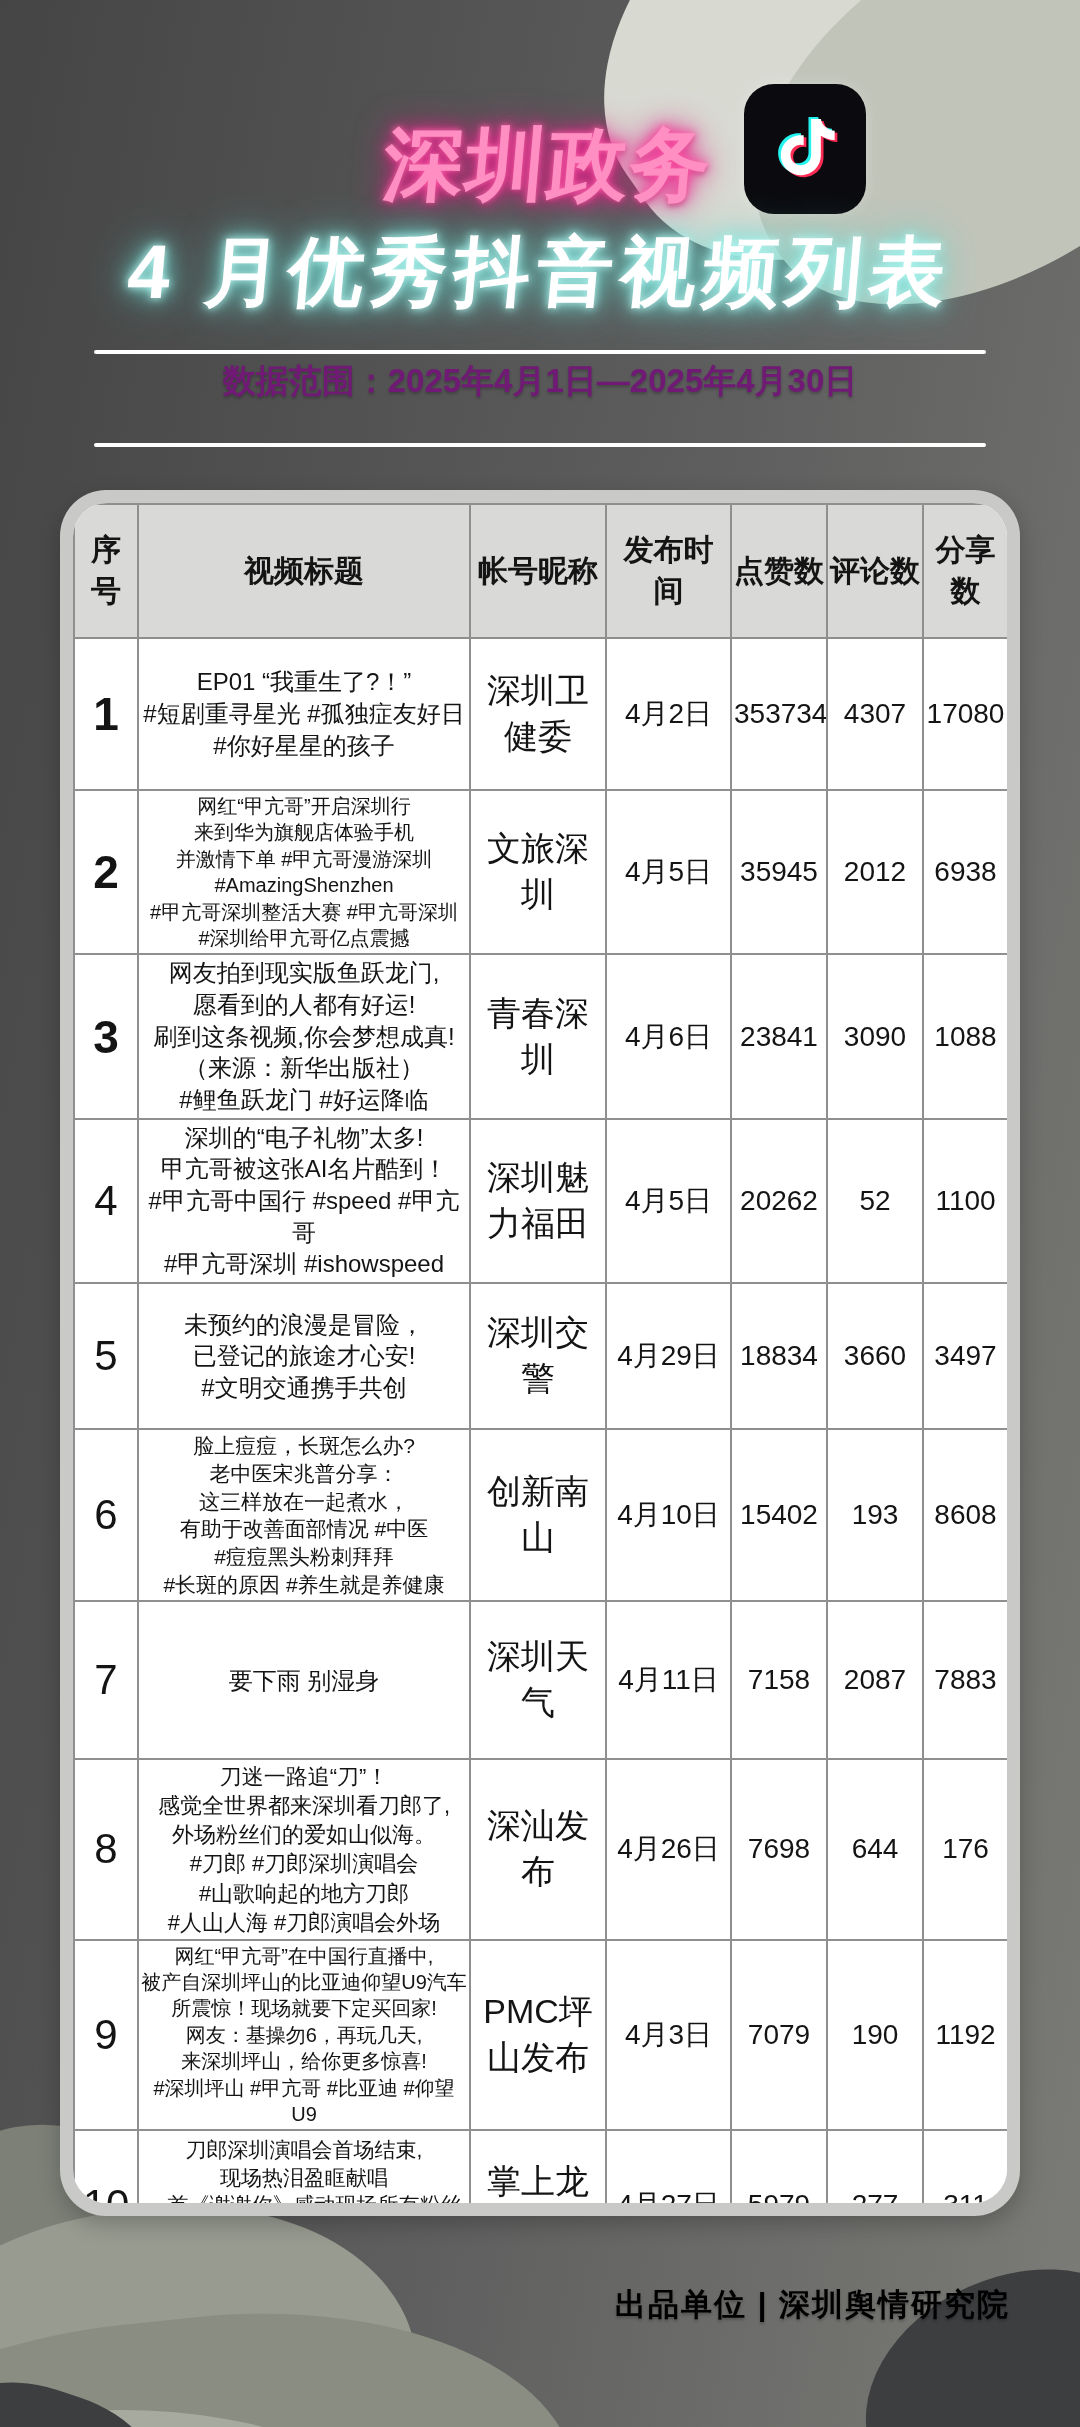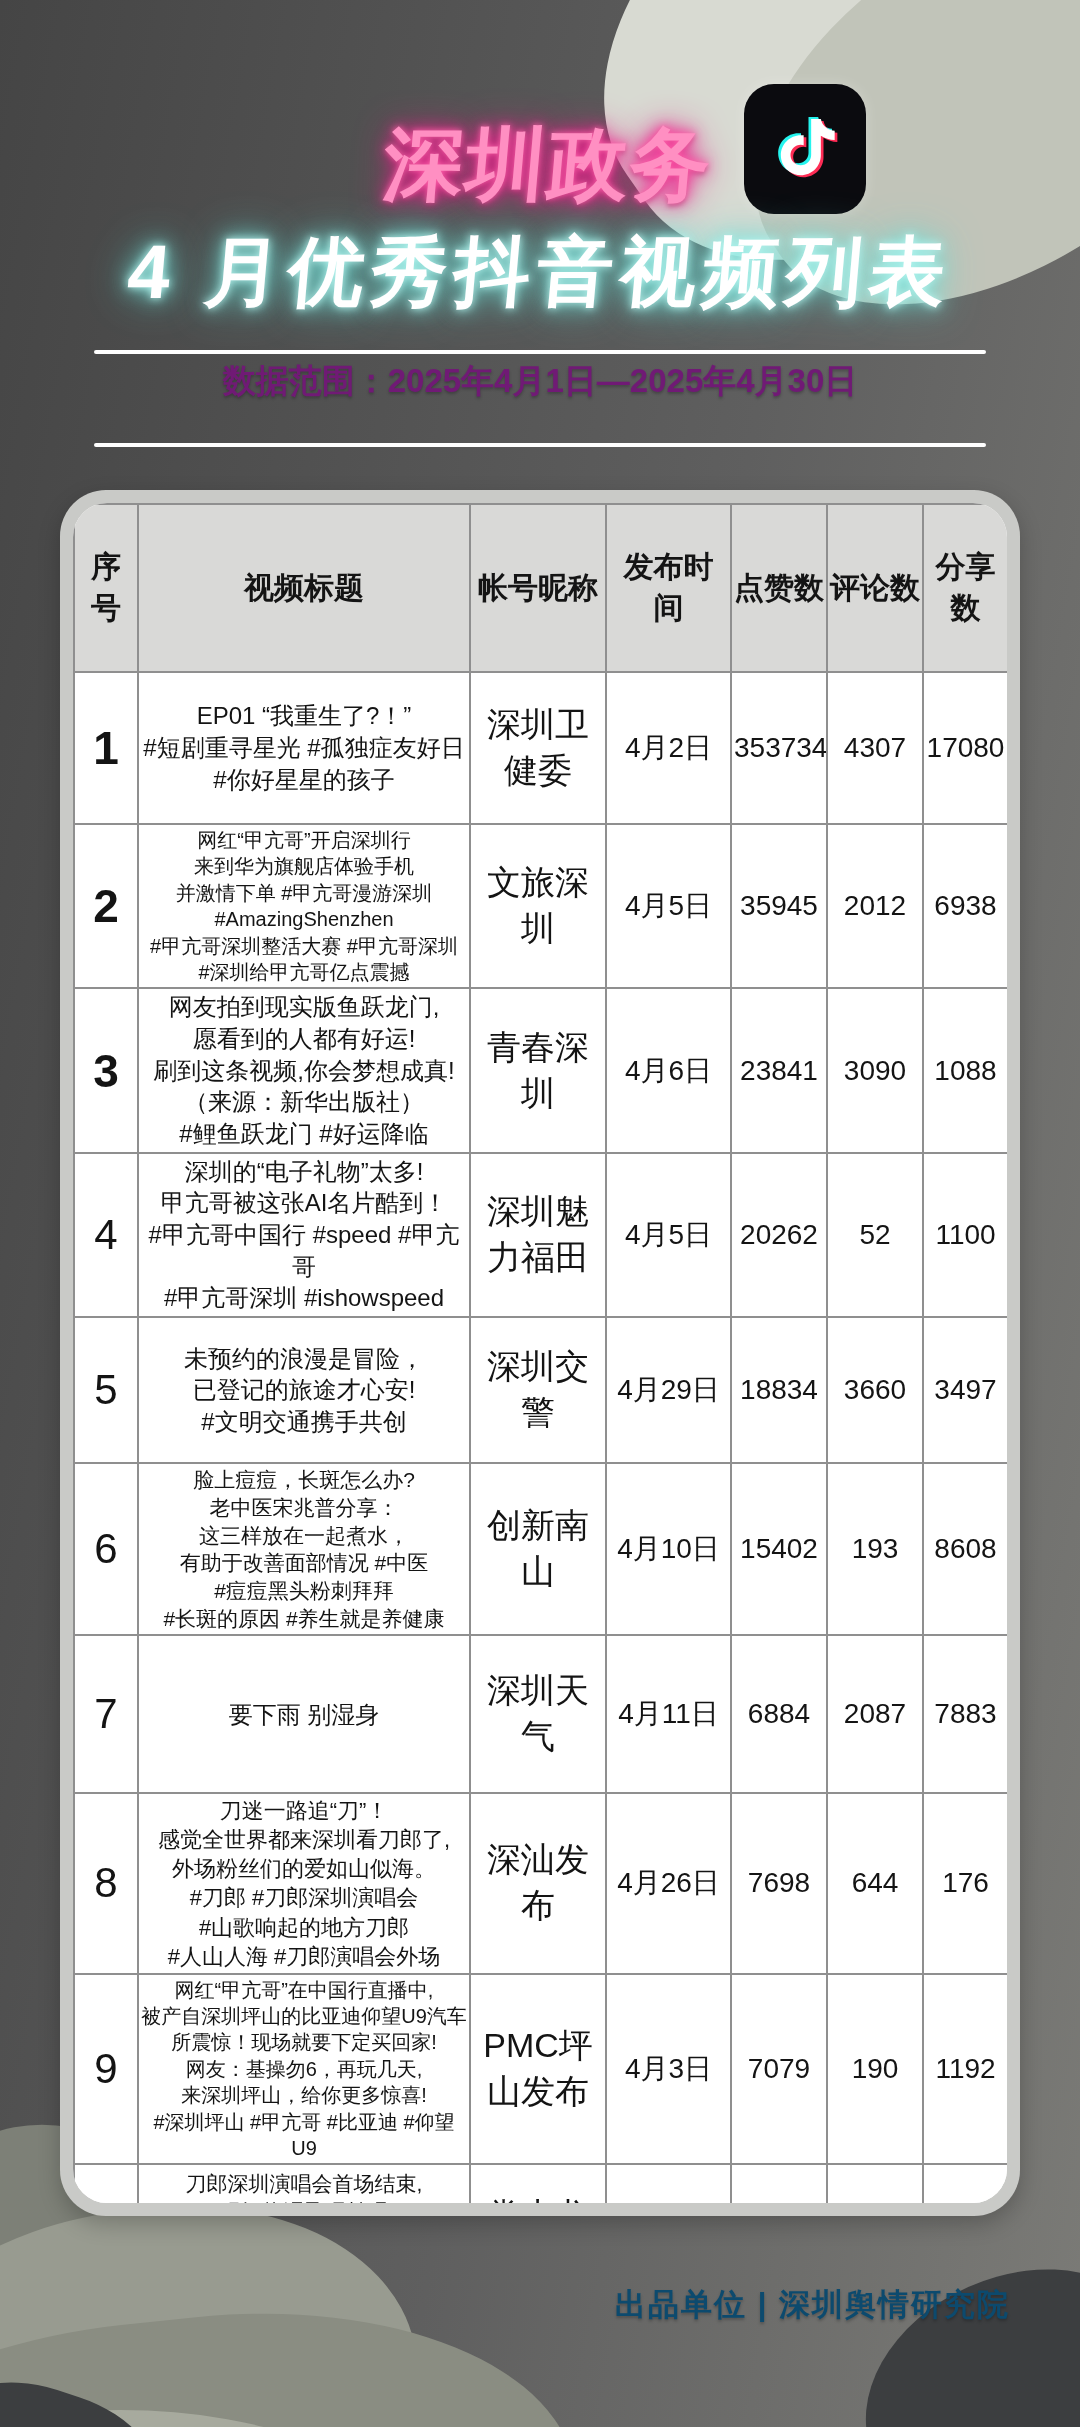--- a/index.html
+++ b/index.html
@@ -45,21 +45,21 @@
     text-shadow:0 2px 3px rgba(0,0,0,.25);
   }
   .card{
     position:absolute;left:60px;top:490px;width:960px;height:1726px;
     background:#c9cac7;border-radius:46px;padding:13px;box-sizing:border-box;
     box-shadow:0 8px 22px rgba(0,0,0,.22);
   }
   .card-inner{width:100%;height:100%;background:#ffffff;border-radius:34px;overflow:hidden;}
   table{width:100%;height:100%;border-collapse:collapse;table-layout:fixed;}
   th,td{border:2px solid #8f8f8f;text-align:center;vertical-align:middle;color:#141414;padding:2px;overflow:hidden;}
-  thead tr{height:168px;}
+  thead tr{height:134px;}
   th{background:#d9d9d7;font-size:30px;font-weight:700;}
   tbody td{background:#ffffff;}
   .c-no{font-size:42px;font-weight:400;}
   tbody tr:nth-child(-n+3) .c-no{font-weight:800;font-size:46px;}
   .c-title{font-size:24px;line-height:1.32;white-space:pre-line;font-weight:500;}
   tbody tr:nth-child(2) .c-title,tbody tr:nth-child(9) .c-title{font-size:20px;}
   tbody tr:nth-child(6) .c-title{font-size:21px;}
   tbody tr:nth-child(8) .c-title{font-size:22px;}
   tbody tr:nth-child(10) .c-title{font-size:21px;}
   .c-account{font-size:34px;font-weight:500;}
@@ -69,21 +69,21 @@
   tbody tr:nth-child(2){height:160px;}
   tbody tr:nth-child(3){height:160px;}
   tbody tr:nth-child(4){height:158px;}
   tbody tr:nth-child(5){height:146px;}
   tbody tr:nth-child(6){height:158px;}
   tbody tr:nth-child(7){height:158px;}
   tbody tr:nth-child(8){height:162px;}
   tbody tr:nth-child(9){height:166px;}
   tbody tr:nth-child(10){height:150px;}
   .footer{
-    position:absolute;right:70px;top:2284px;color:#0c4a6e;
+    position:absolute;right:70px;top:2284px;color:#000000;
     font-size:31px;font-weight:700;letter-spacing:2px;
     text-shadow:0 2px 3px rgba(0,0,0,.25);
   }
 </style>
 </head>
 <body>
 
 <div class="deco tr1"></div>
 <div class="deco tr2"></div>
 <div class="deco bl1"></div>
@@ -212,21 +212,21 @@
             <td class="c-date">4月10日</td>
             <td class="c-num">15402</td>
             <td class="c-num">193</td>
             <td class="c-num">8608</td>
           </tr>
           <tr>
             <td class="c-no">7</td>
             <td class="c-title">要下雨 别湿身</td>
             <td class="c-account">深圳天气</td>
             <td class="c-date">4月11日</td>
-            <td class="c-num">6884</td>
+            <td class="c-num">7158</td>
             <td class="c-num">2087</td>
             <td class="c-num">7883</td>
           </tr>
           <tr>
             <td class="c-no">8</td>
             <td class="c-title">刀迷一路追“刀”！
 感觉全世界都来深圳看刀郎了,
 外场粉丝们的爱如山似海。
 #刀郎 #刀郎深圳演唱会
 #山歌响起的地方刀郎

